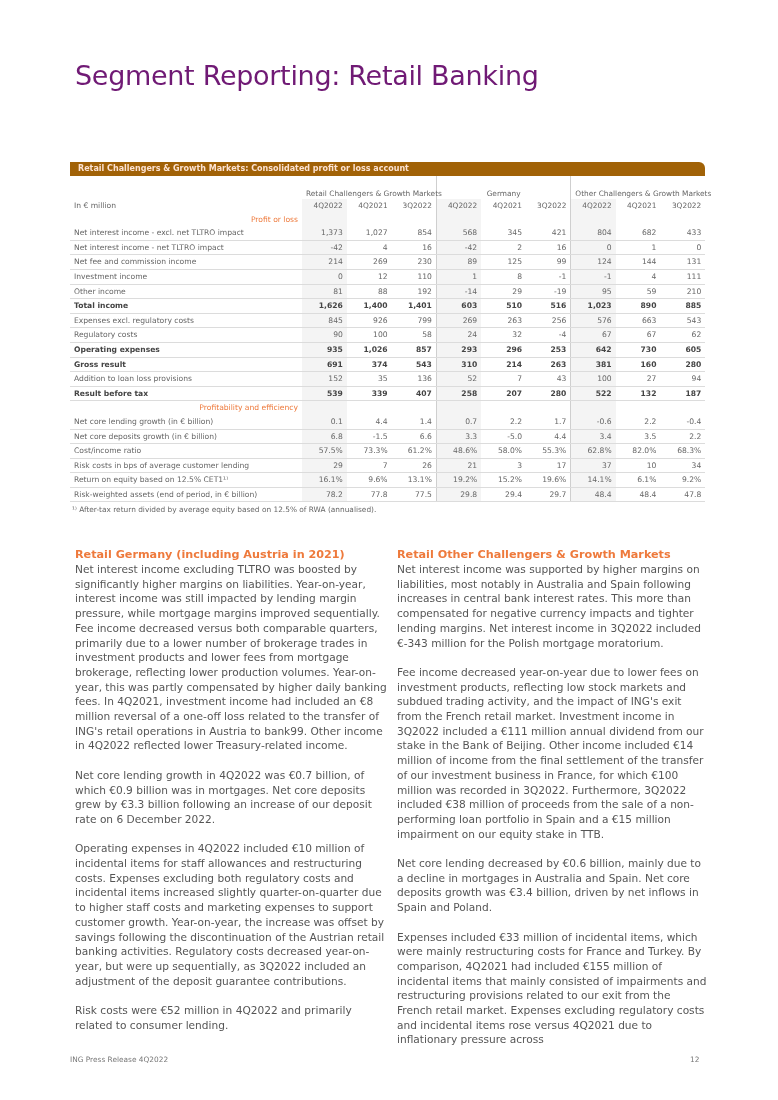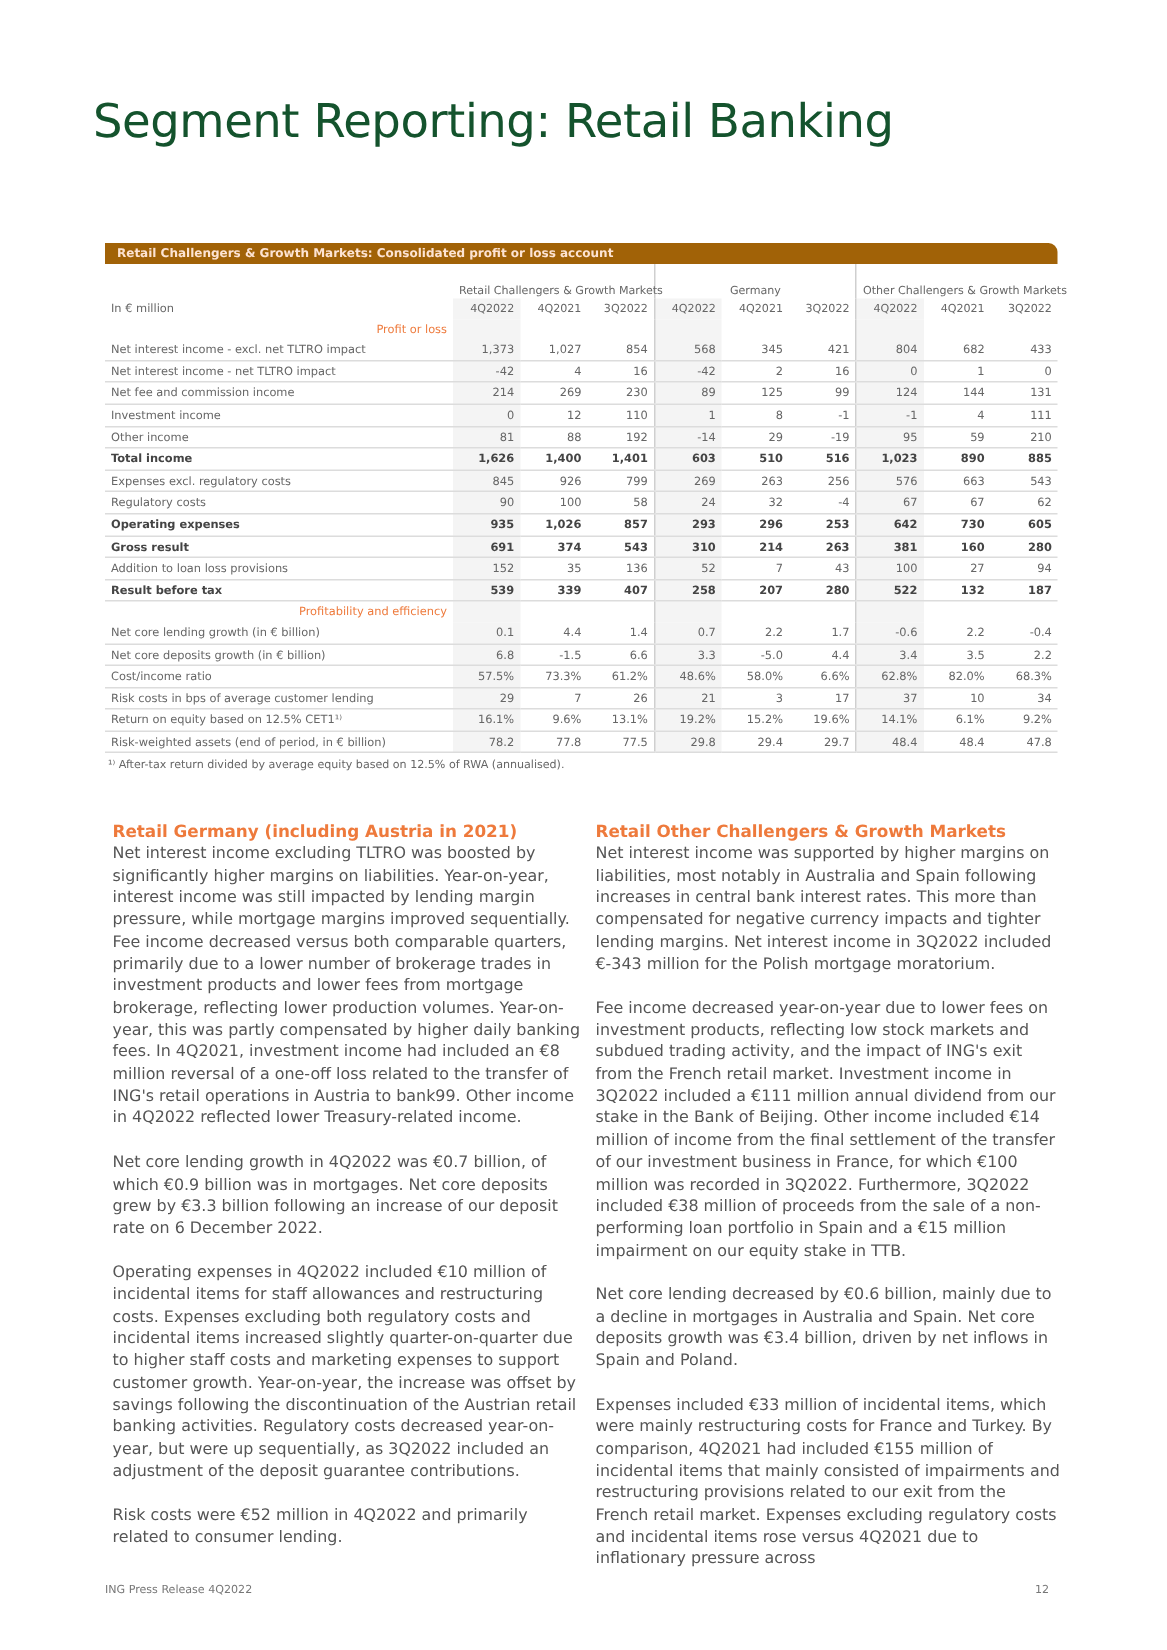--- a/index.html
+++ b/index.html
@@ -1,17 +1,17 @@
 <!DOCTYPE html>
 <html><head>
 <meta charset="utf-8">
 <style>
   html, body { margin: 0; padding: 0; background: #ffffff; }
   body { width: 778px; height: 1100px; position: relative; font-family: "DejaVu Sans", sans-serif; color: #555; overflow: hidden; }
-  .page-title { position: absolute; left: 62px; top: 42px; font-size: 31px; color: #14532d; letter-spacing: -0.3px; font-weight: normal; }
+  .page-title { position: absolute; left: 75px; top: 42px; font-size: 27px; color: #701a75; letter-spacing: -0.3px; font-weight: normal; }
   .table-wrap { position: absolute; left: 70px; top: 162px; width: 635px; }
   .table-banner { background: #a16207; color: #fde3d2; font-size: 8px; font-weight: bold; height: 14px; line-height: 14px; padding-left: 8px; border-radius: 0 6px 0 0; }
   table { border-collapse: collapse; width: 100%; font-size: 7.6px; color: #666; table-layout: fixed; }
   td, th { padding: 0 4px; height: 13.6px; line-height: 13.6px; white-space: nowrap; font-weight: normal; }
   col.c-label { width: 232px; }
   col.c-num { width: 44.8px; }
   th.group { text-align: center; line-height: 9px; height: 22px; vertical-align: bottom; padding-bottom: 1px; font-size: 7.4px; color: #666; }
   th.period { text-align: right; font-size: 7.4px; color: #666; }
   td.num { text-align: right; }
   .shade { background: #f4f4f4; }
@@ -262,21 +262,21 @@
           <td class="num">3.5</td>
           <td class="num">2.2</td>
         </tr>
         <tr class="bordered">
           <td>Cost/income ratio</td>
           <td class="num shade">57.5%</td>
           <td class="num">73.3%</td>
           <td class="num">61.2%</td>
           <td class="num shade sep-left">48.6%</td>
           <td class="num">58.0%</td>
-          <td class="num">6.6%</td>
+          <td class="num">55.3%</td>
           <td class="num shade sep-left">62.8%</td>
           <td class="num">82.0%</td>
           <td class="num">68.3%</td>
         </tr>
         <tr class="bordered">
           <td>Risk costs in bps of average customer lending</td>
           <td class="num shade">29</td>
           <td class="num">7</td>
           <td class="num">26</td>
           <td class="num shade sep-left">21</td>

